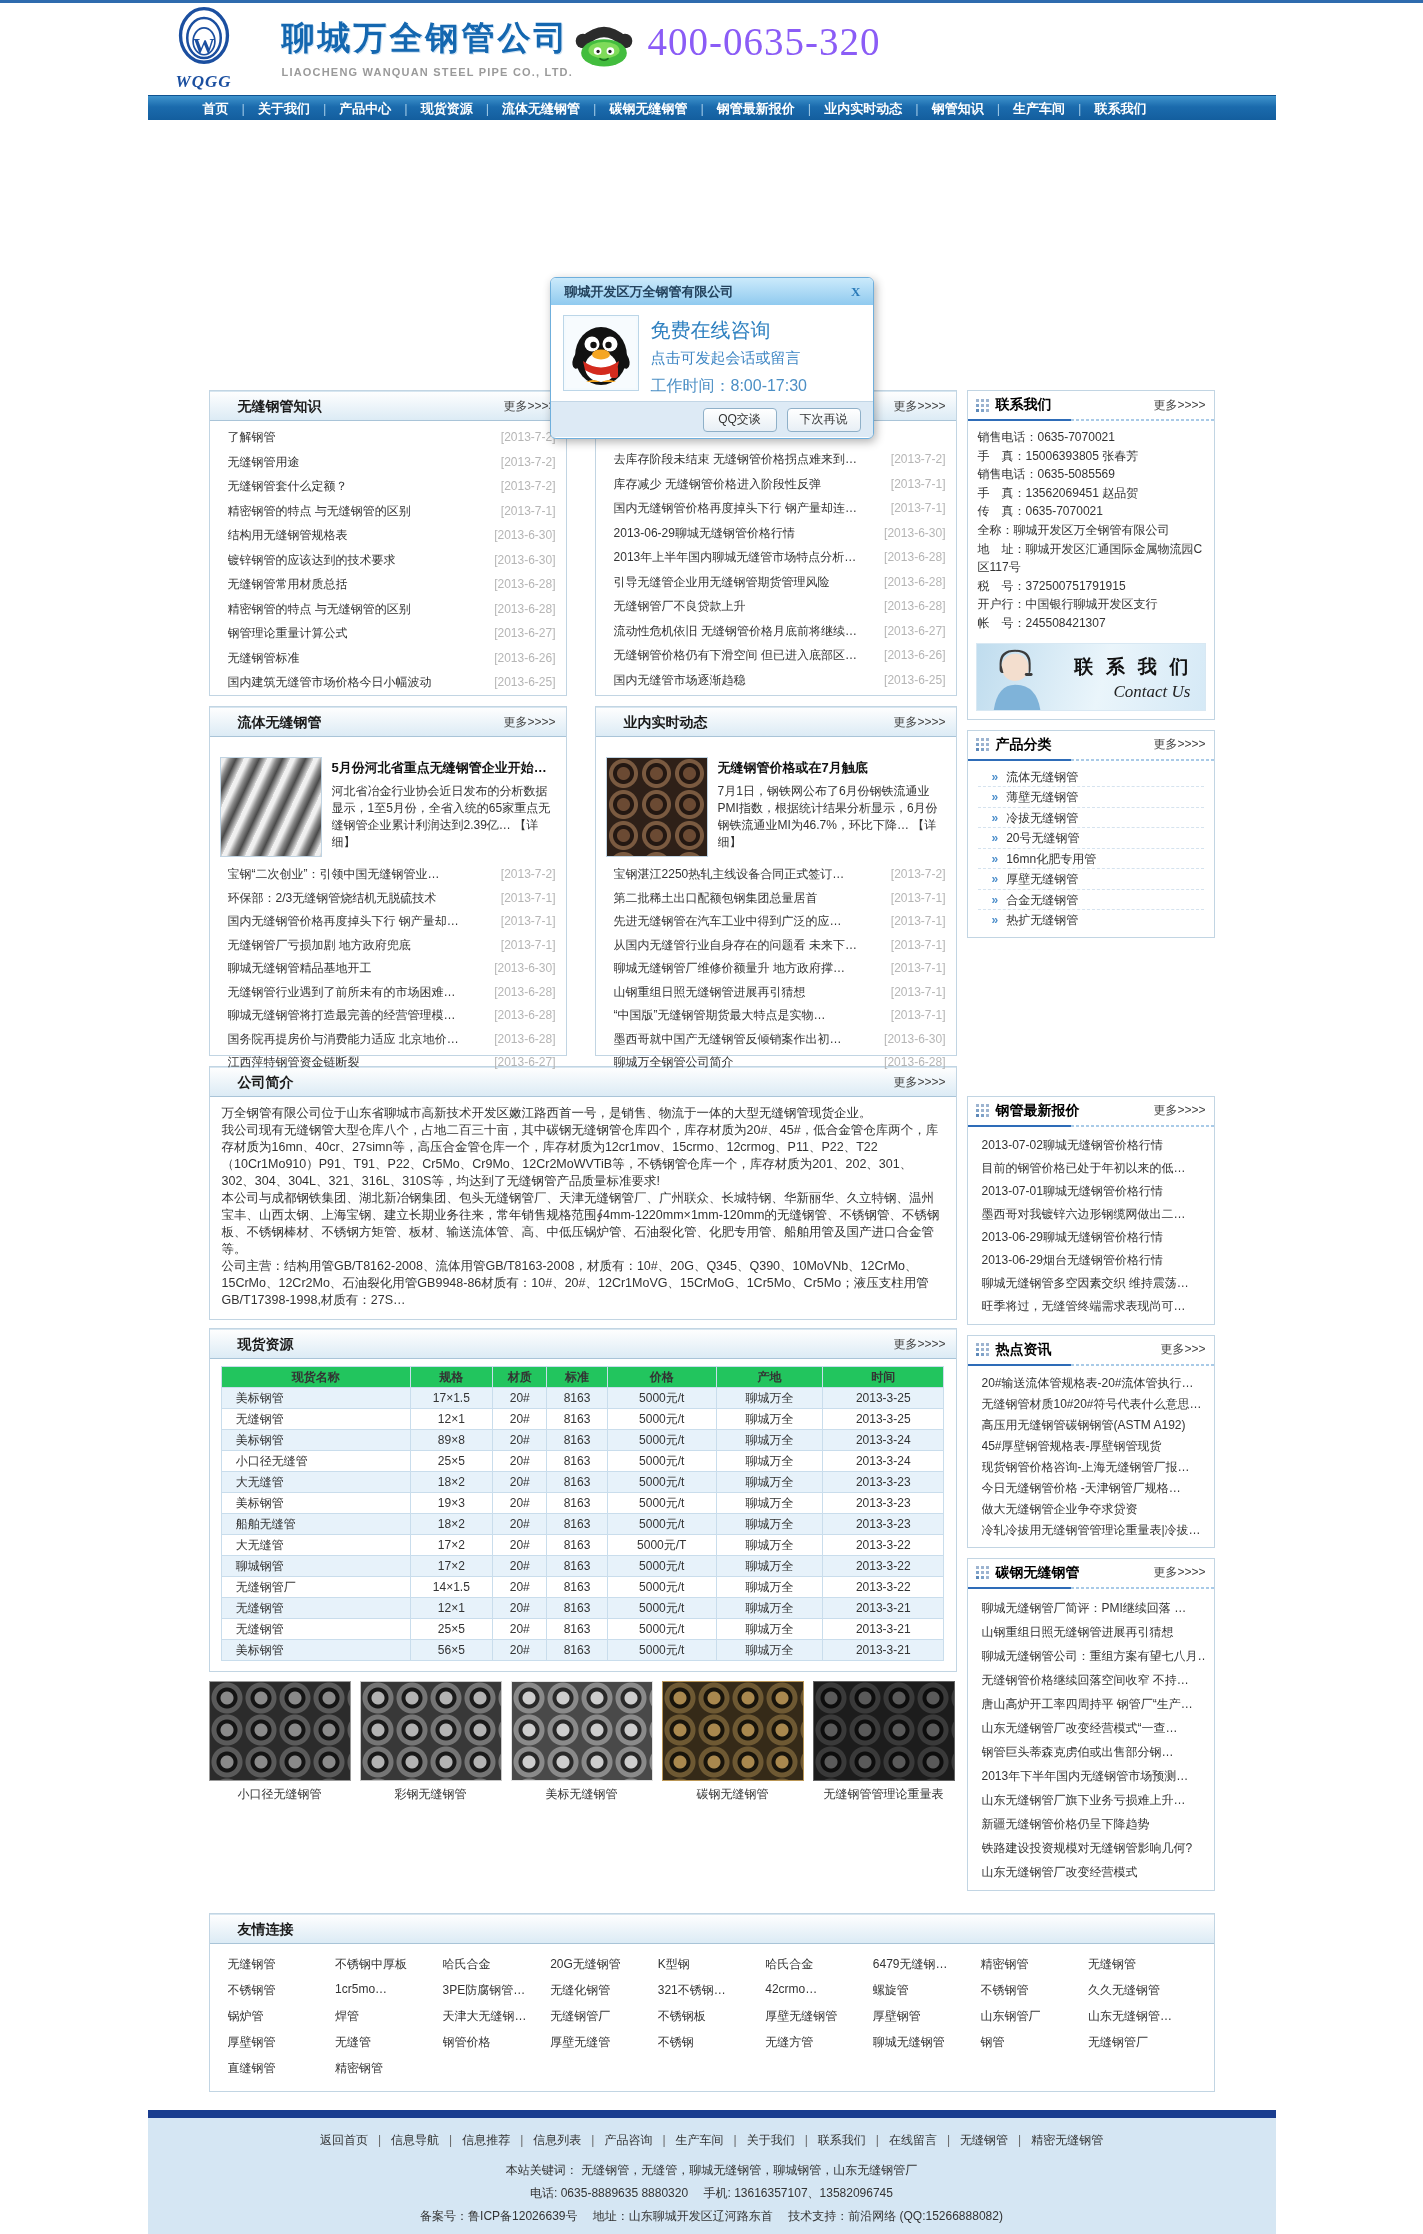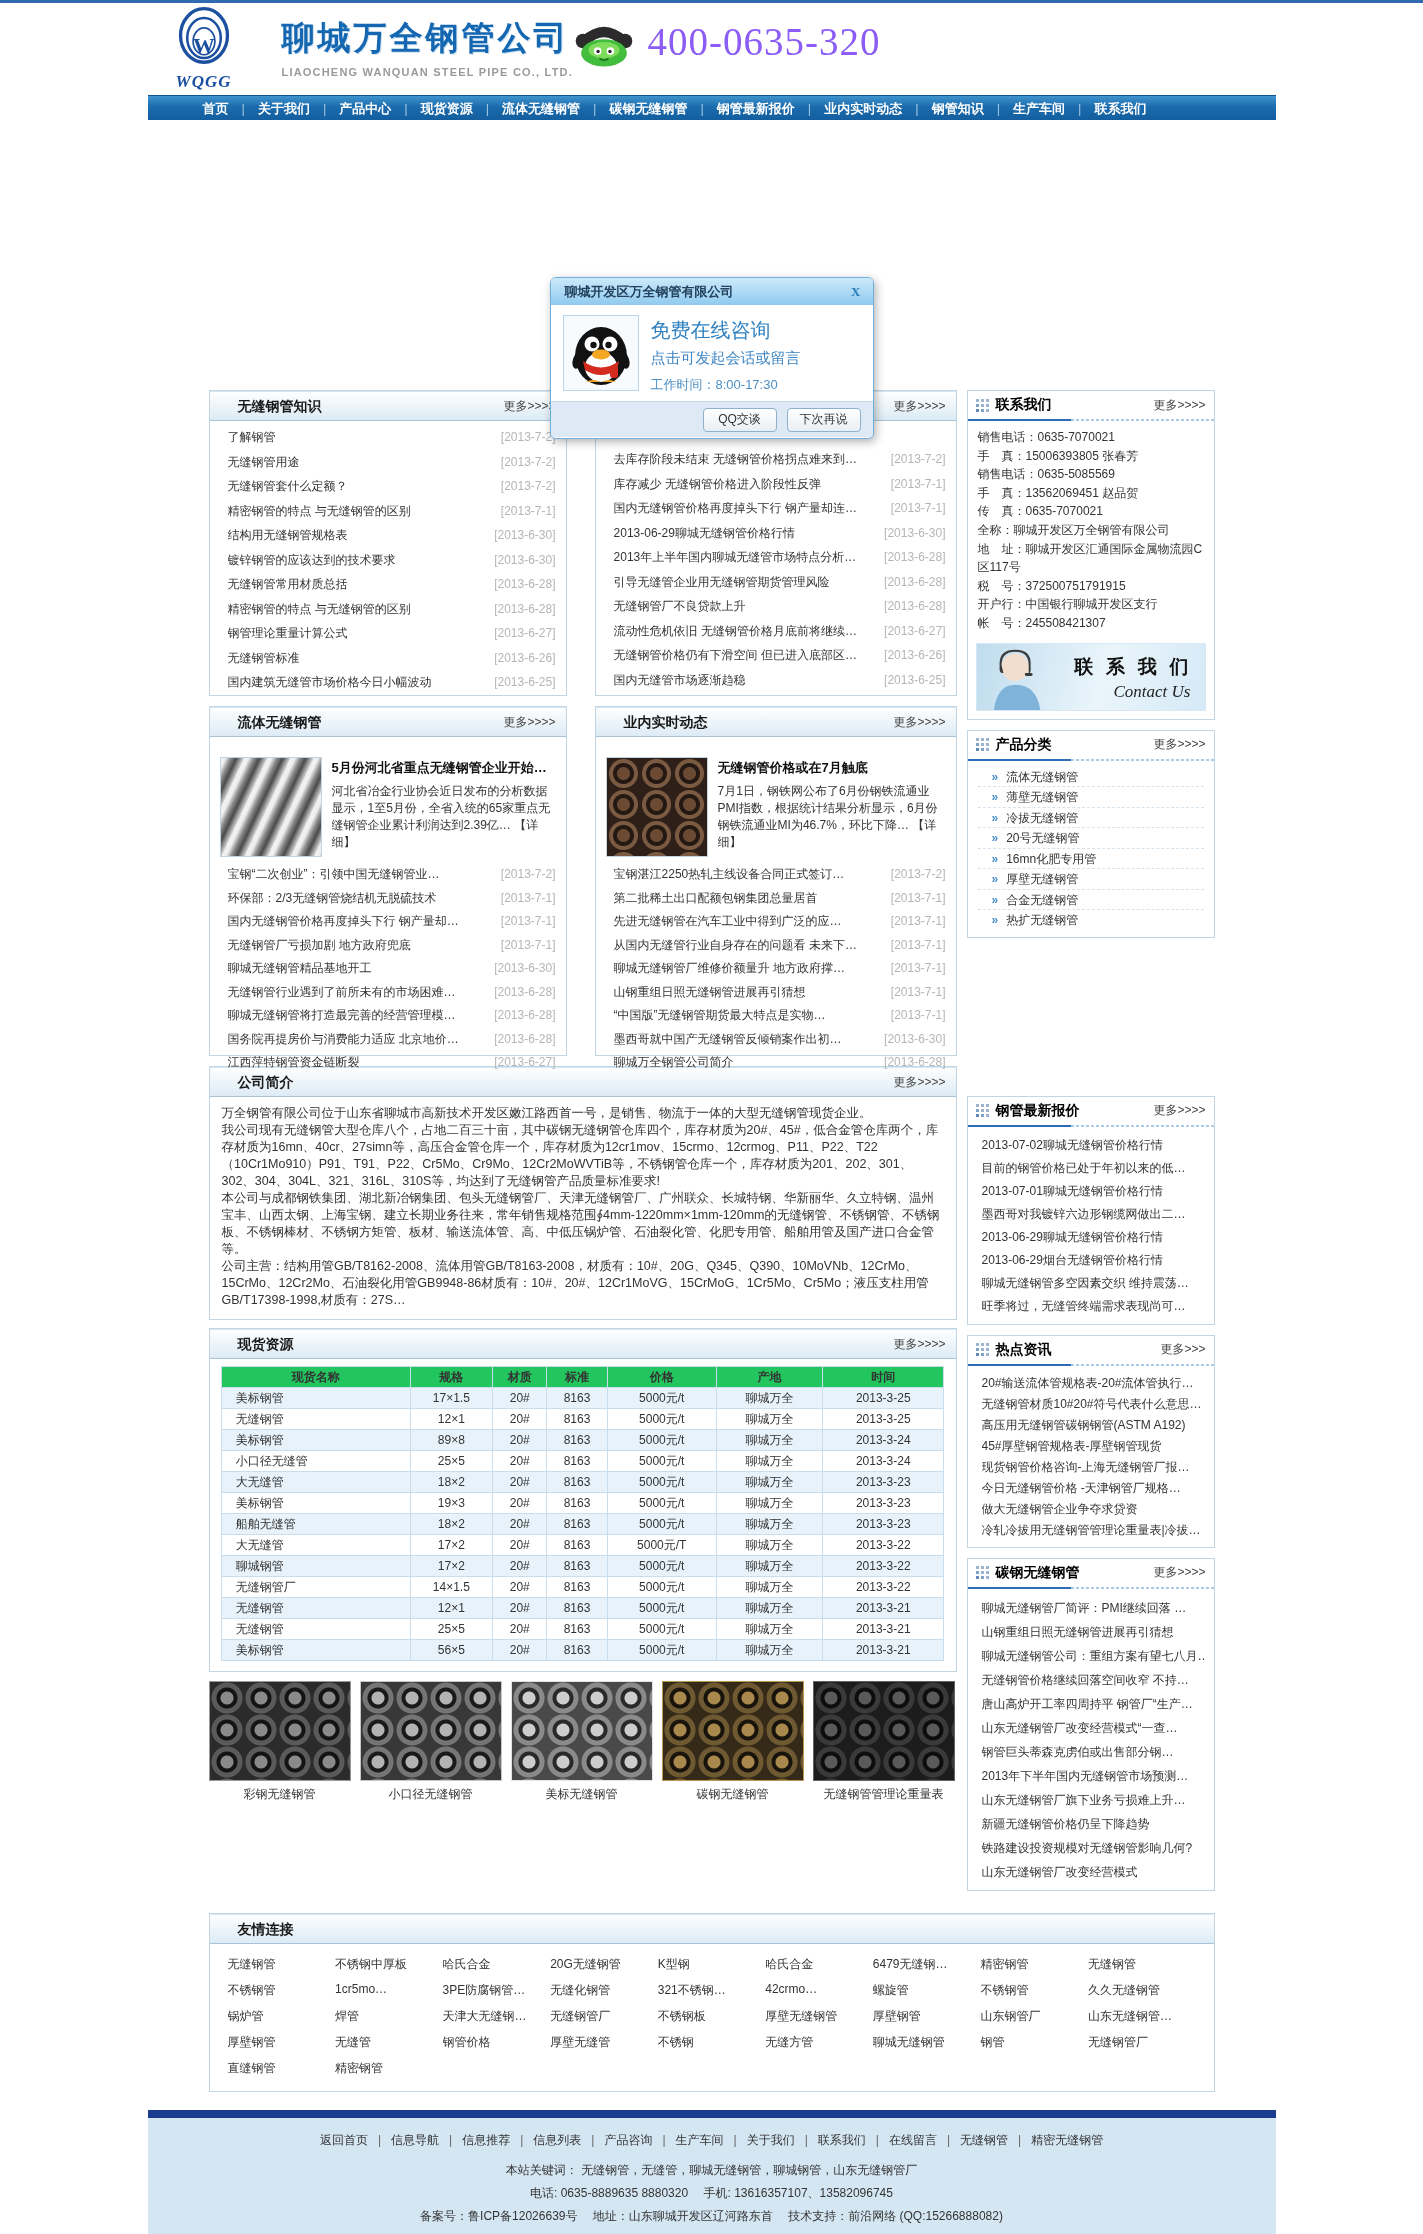--- a/index.html
+++ b/index.html
@@ -117,21 +117,21 @@
   .footer-line { line-height:23px; font-size:12px; color:#333; }
 
   
   .dialog { position:absolute; left:402px; top:274px; width:324px; height:162px; background:#fff; border:1px solid #6FAFDC; border-radius:6px; box-shadow:2px 3px 10px rgba(0,0,0,.3); z-index:99; overflow:hidden; }
   .dlg-title { height:27px; background:linear-gradient(#CBEAFB,#90CAEF); display:flex; align-items:center; padding:0 8px 0 14px; font-size:13px; font-weight:bold; color:#23425d; }
   .dlg-close { margin-left:auto; color:#2B7BB9; font-weight:bold; font-size:13px; font-family:"Liberation Serif",serif; padding:0 4px; }
   .dlg-body { display:flex; padding:10px 10px 0 12px; gap:12px; height:96px; }
   .qq-box { width:76px; height:76px; border:1px solid #BCD6E8; background:#F4FAFE; padding:2px; flex:none; }
   .dlg-headline { font-size:20px; color:#2F81C0; margin:2px 0 5px; }
   .dlg-subline { font-size:15px; color:#3E86C4; margin-bottom:8px; }
-  .dlg-worktime { font-size:13px; color:#4C8FC5; }
+  .dlg-worktime { font-size:16px; color:#4C8FC5; }
   .dlg-foot { height:36px; background:#DDEAF5; border-top:1px solid #C2D6E6; display:flex; justify-content:flex-end; align-items:center; gap:10px; padding-right:12px; }
   .dlg-btn { min-width:74px; height:24px; background:linear-gradient(#FFFFFF,#E8EFF5); border:1px solid #8FB0C8; border-radius:4px; font-size:12px; color:#333; cursor:pointer; font-family:inherit; }
 </style>
 </head>
 <body>
 
 <div class="topline"></div>
 
 <div class="container">
 
@@ -614,28 +614,28 @@
     <td>2013-3-21</td>
   </tr>
 </tbody>
         </table>
       </section>
 
       <ul class="products">
   <li>
     <figure>
       <div class="pipe-bg"></div>
-      <figcaption>彩钢无缝钢管</figcaption>
+      <figcaption>小口径无缝钢管</figcaption>
     </figure>
   </li>
 
   <li>
     <figure>
       <div class="pipe-bg"></div>
-      <figcaption>小口径无缝钢管</figcaption>
+      <figcaption>彩钢无缝钢管</figcaption>
     </figure>
   </li>
 
   <li>
     <figure>
       <div class="pipe-bg"></div>
       <figcaption>美标无缝钢管</figcaption>
     </figure>
   </li>
 

